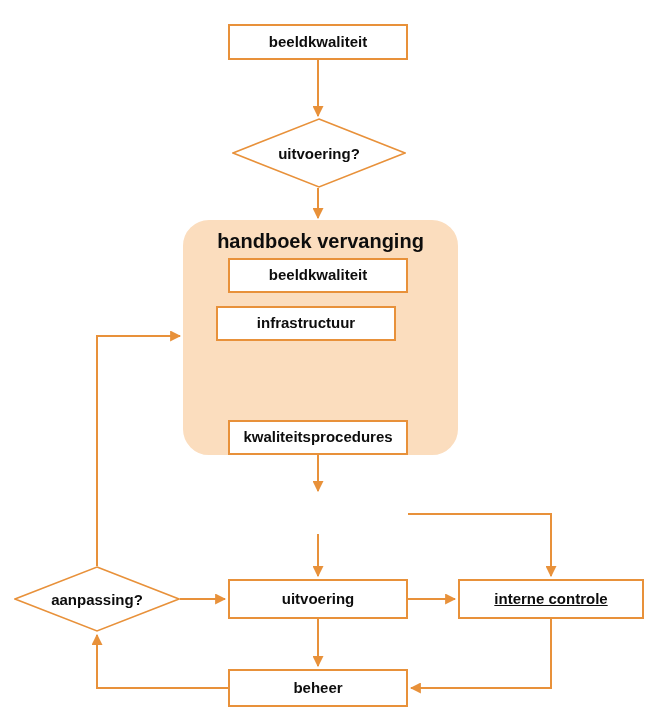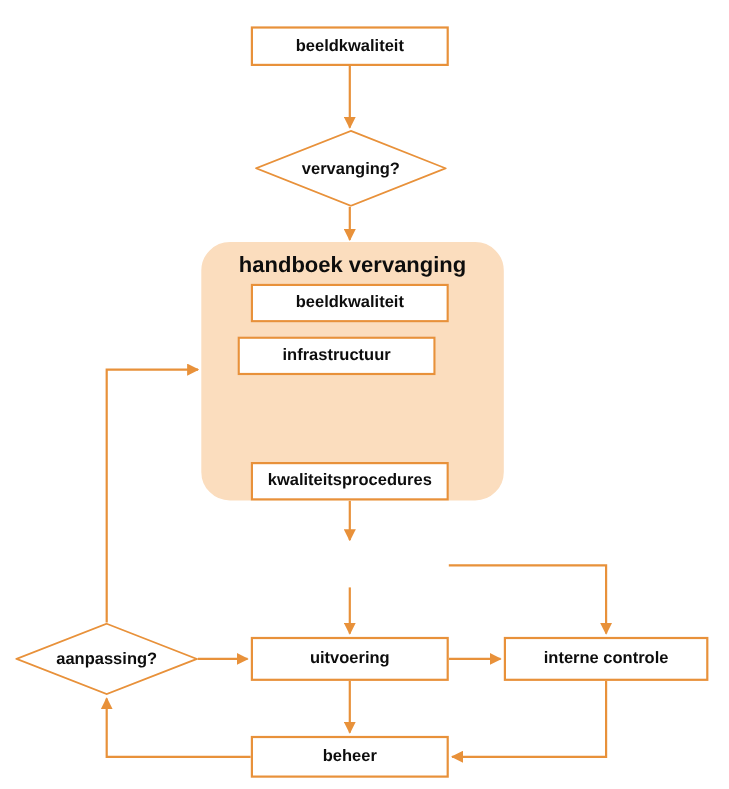--- a/index.html
+++ b/index.html
@@ -129,21 +129,21 @@
   <div class="group-title" style="left:183px; top:228px; width:275px; height:26px;">handboek vervanging</div>
 
   <div class="node box" style="left:228px; top:24px; width:180px; height:36px;">
     <span>beeldkwaliteit</span>
   </div>
 
   <div class="diamond-wrap" style="left:232px; top:118px; width:174px; height:70px;">
     <svg width="174" height="70" viewBox="0 0 174 70" xmlns="http://www.w3.org/2000/svg">
       <polygon points="87,1 173,35 87,69 1,35" fill="#ffffff" stroke="#E8913A" stroke-width="1.6"></polygon>
     </svg>
-    <div class="diamond-label">vervanging?</div>
+    <div class="diamond-label">uitvoering?</div>
   </div>
 
   <div class="node box" style="left:228px; top:258px; width:180px; height:35px;">
     <span>beeldkwaliteit</span>
   </div>
 
   <div class="node box" style="left:216px; top:306px; width:180px; height:35px;">
     <span>infrastructuur</span>
   </div>
 
@@ -157,21 +157,21 @@
     <svg width="166" height="66" viewBox="0 0 166 66" xmlns="http://www.w3.org/2000/svg">
       <polygon points="83,1 165,33 83,65 1,33" fill="#ffffff" stroke="#E8913A" stroke-width="1.6"></polygon>
     </svg>
     <div class="diamond-label">aanpassing?</div>
   </div>
 
   <div class="node box" style="left:228px; top:579px; width:180px; height:40px;">
     <span>uitvoering</span>
   </div>
 
-  <div class="node box" style="left:458px; top:579px; width:186px; height:40px;">
+  <div class="node box" style="left:458px; top:579px; width:186px; height:40px;text-decoration:underline;">
     <span>interne controle</span>
   </div>
 
   <div class="node box" style="left:228px; top:669px; width:180px; height:38px;">
     <span>beheer</span>
   </div>
 
 </div>
 
 </body></html>

